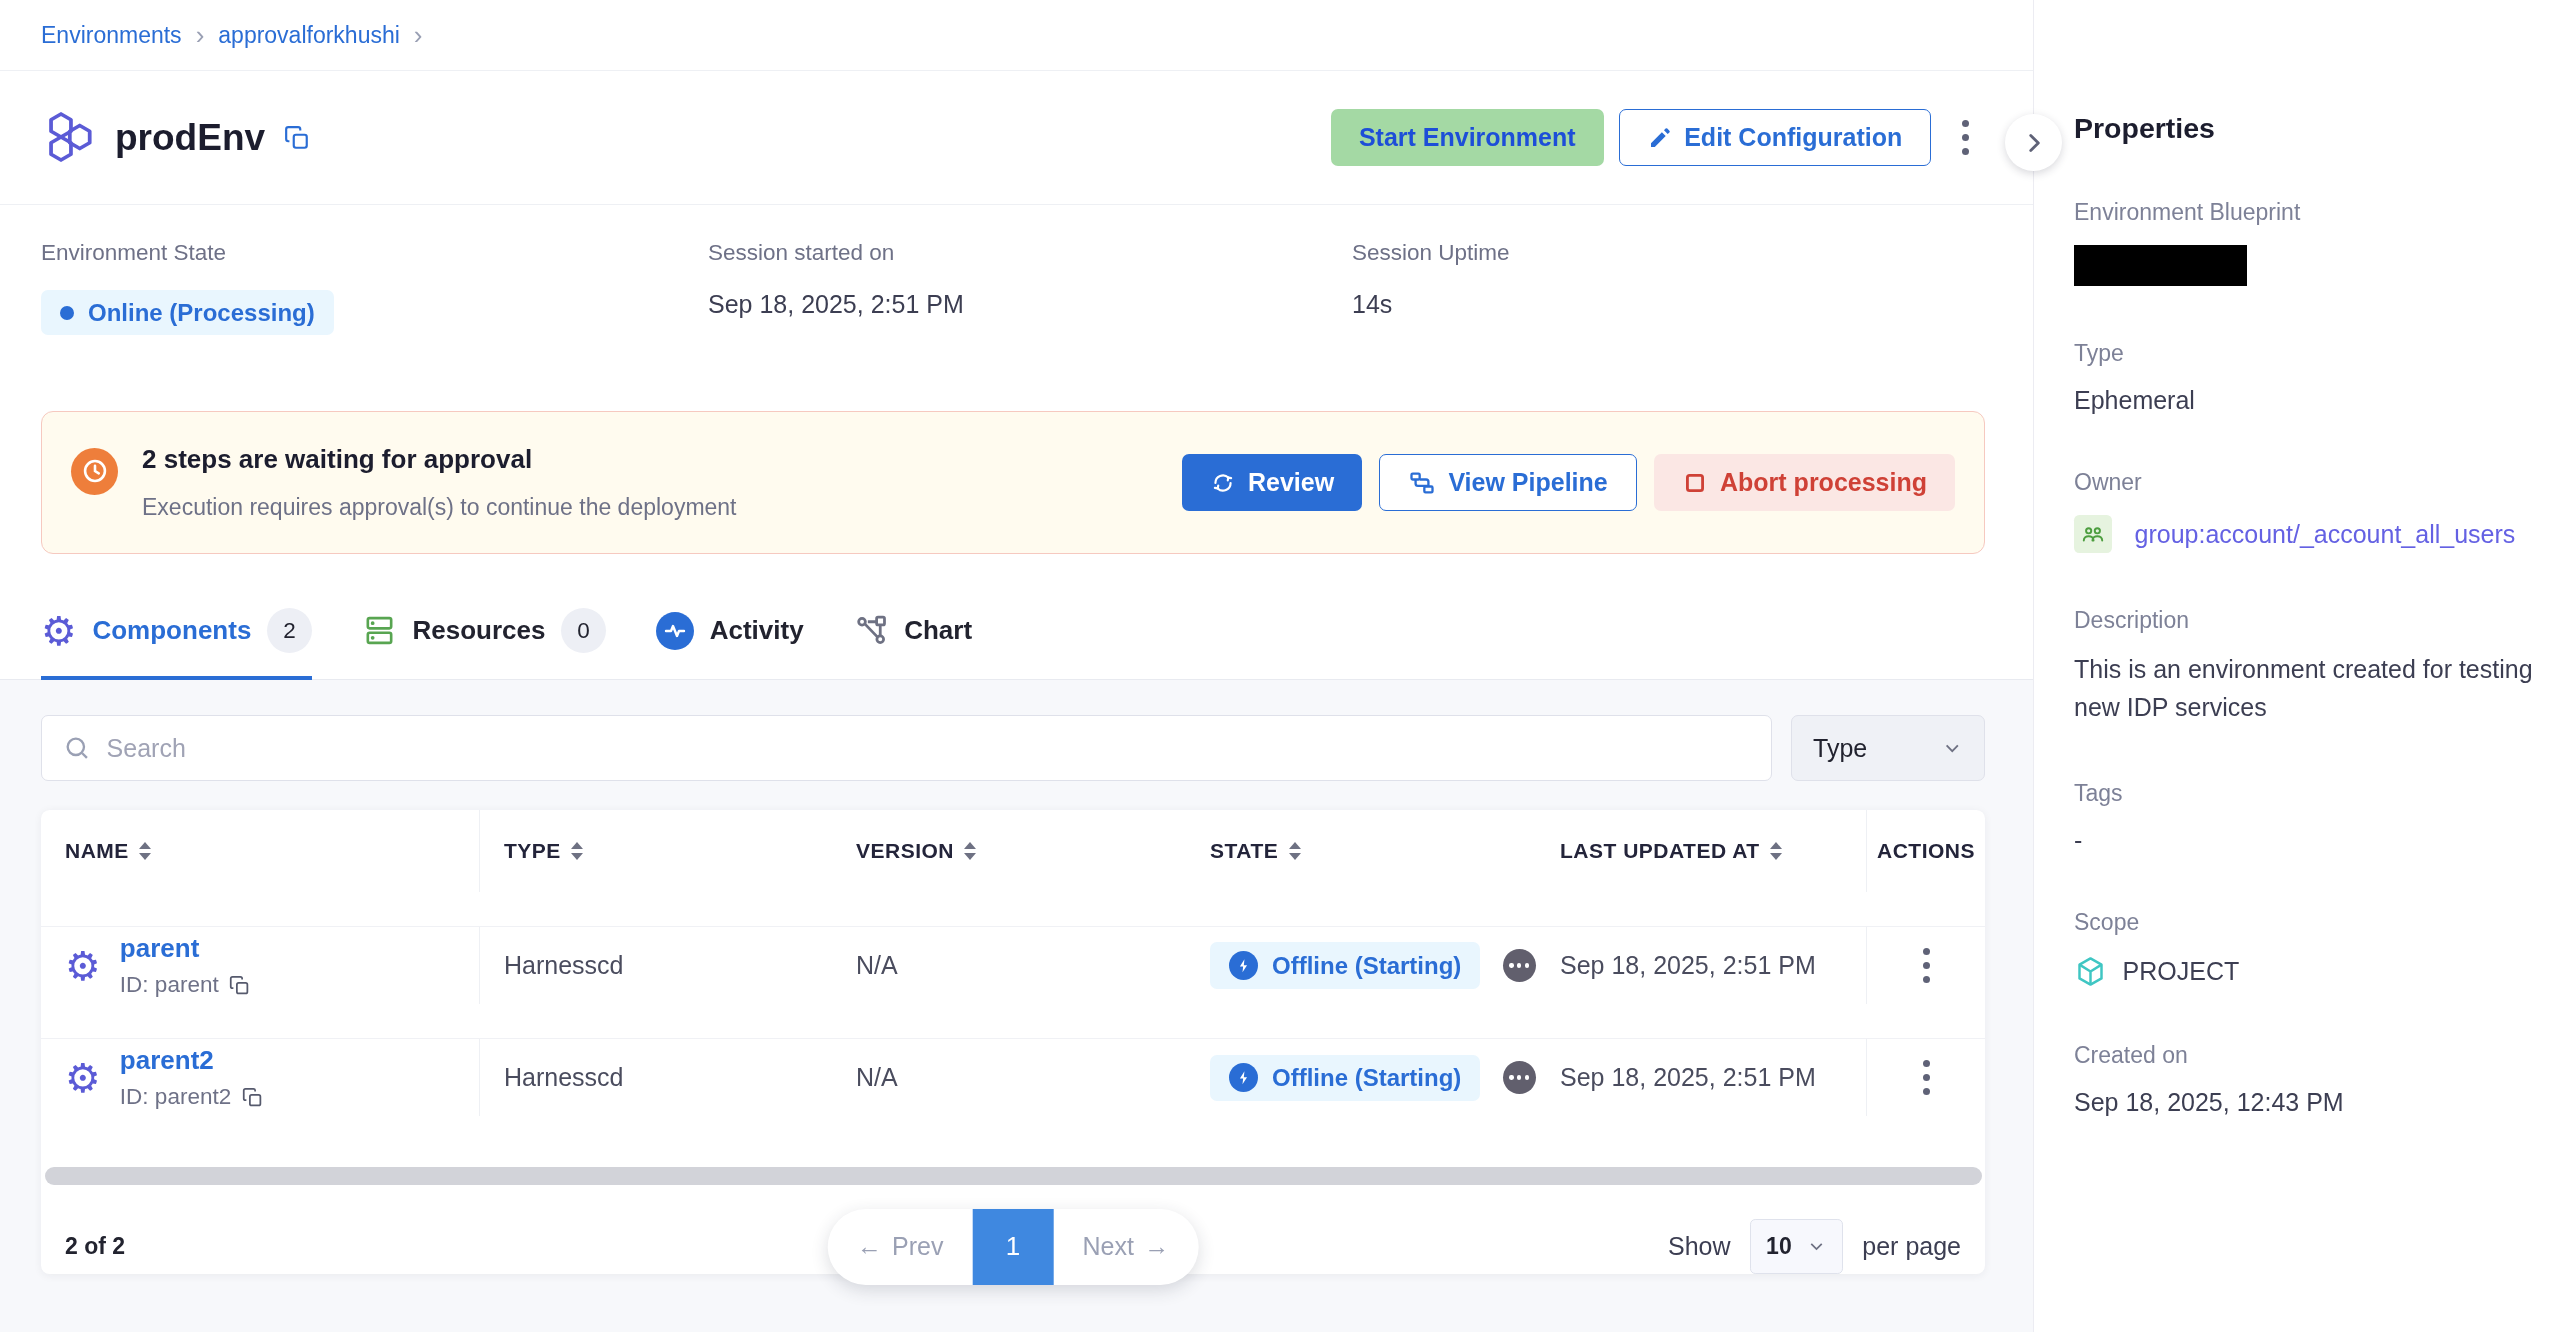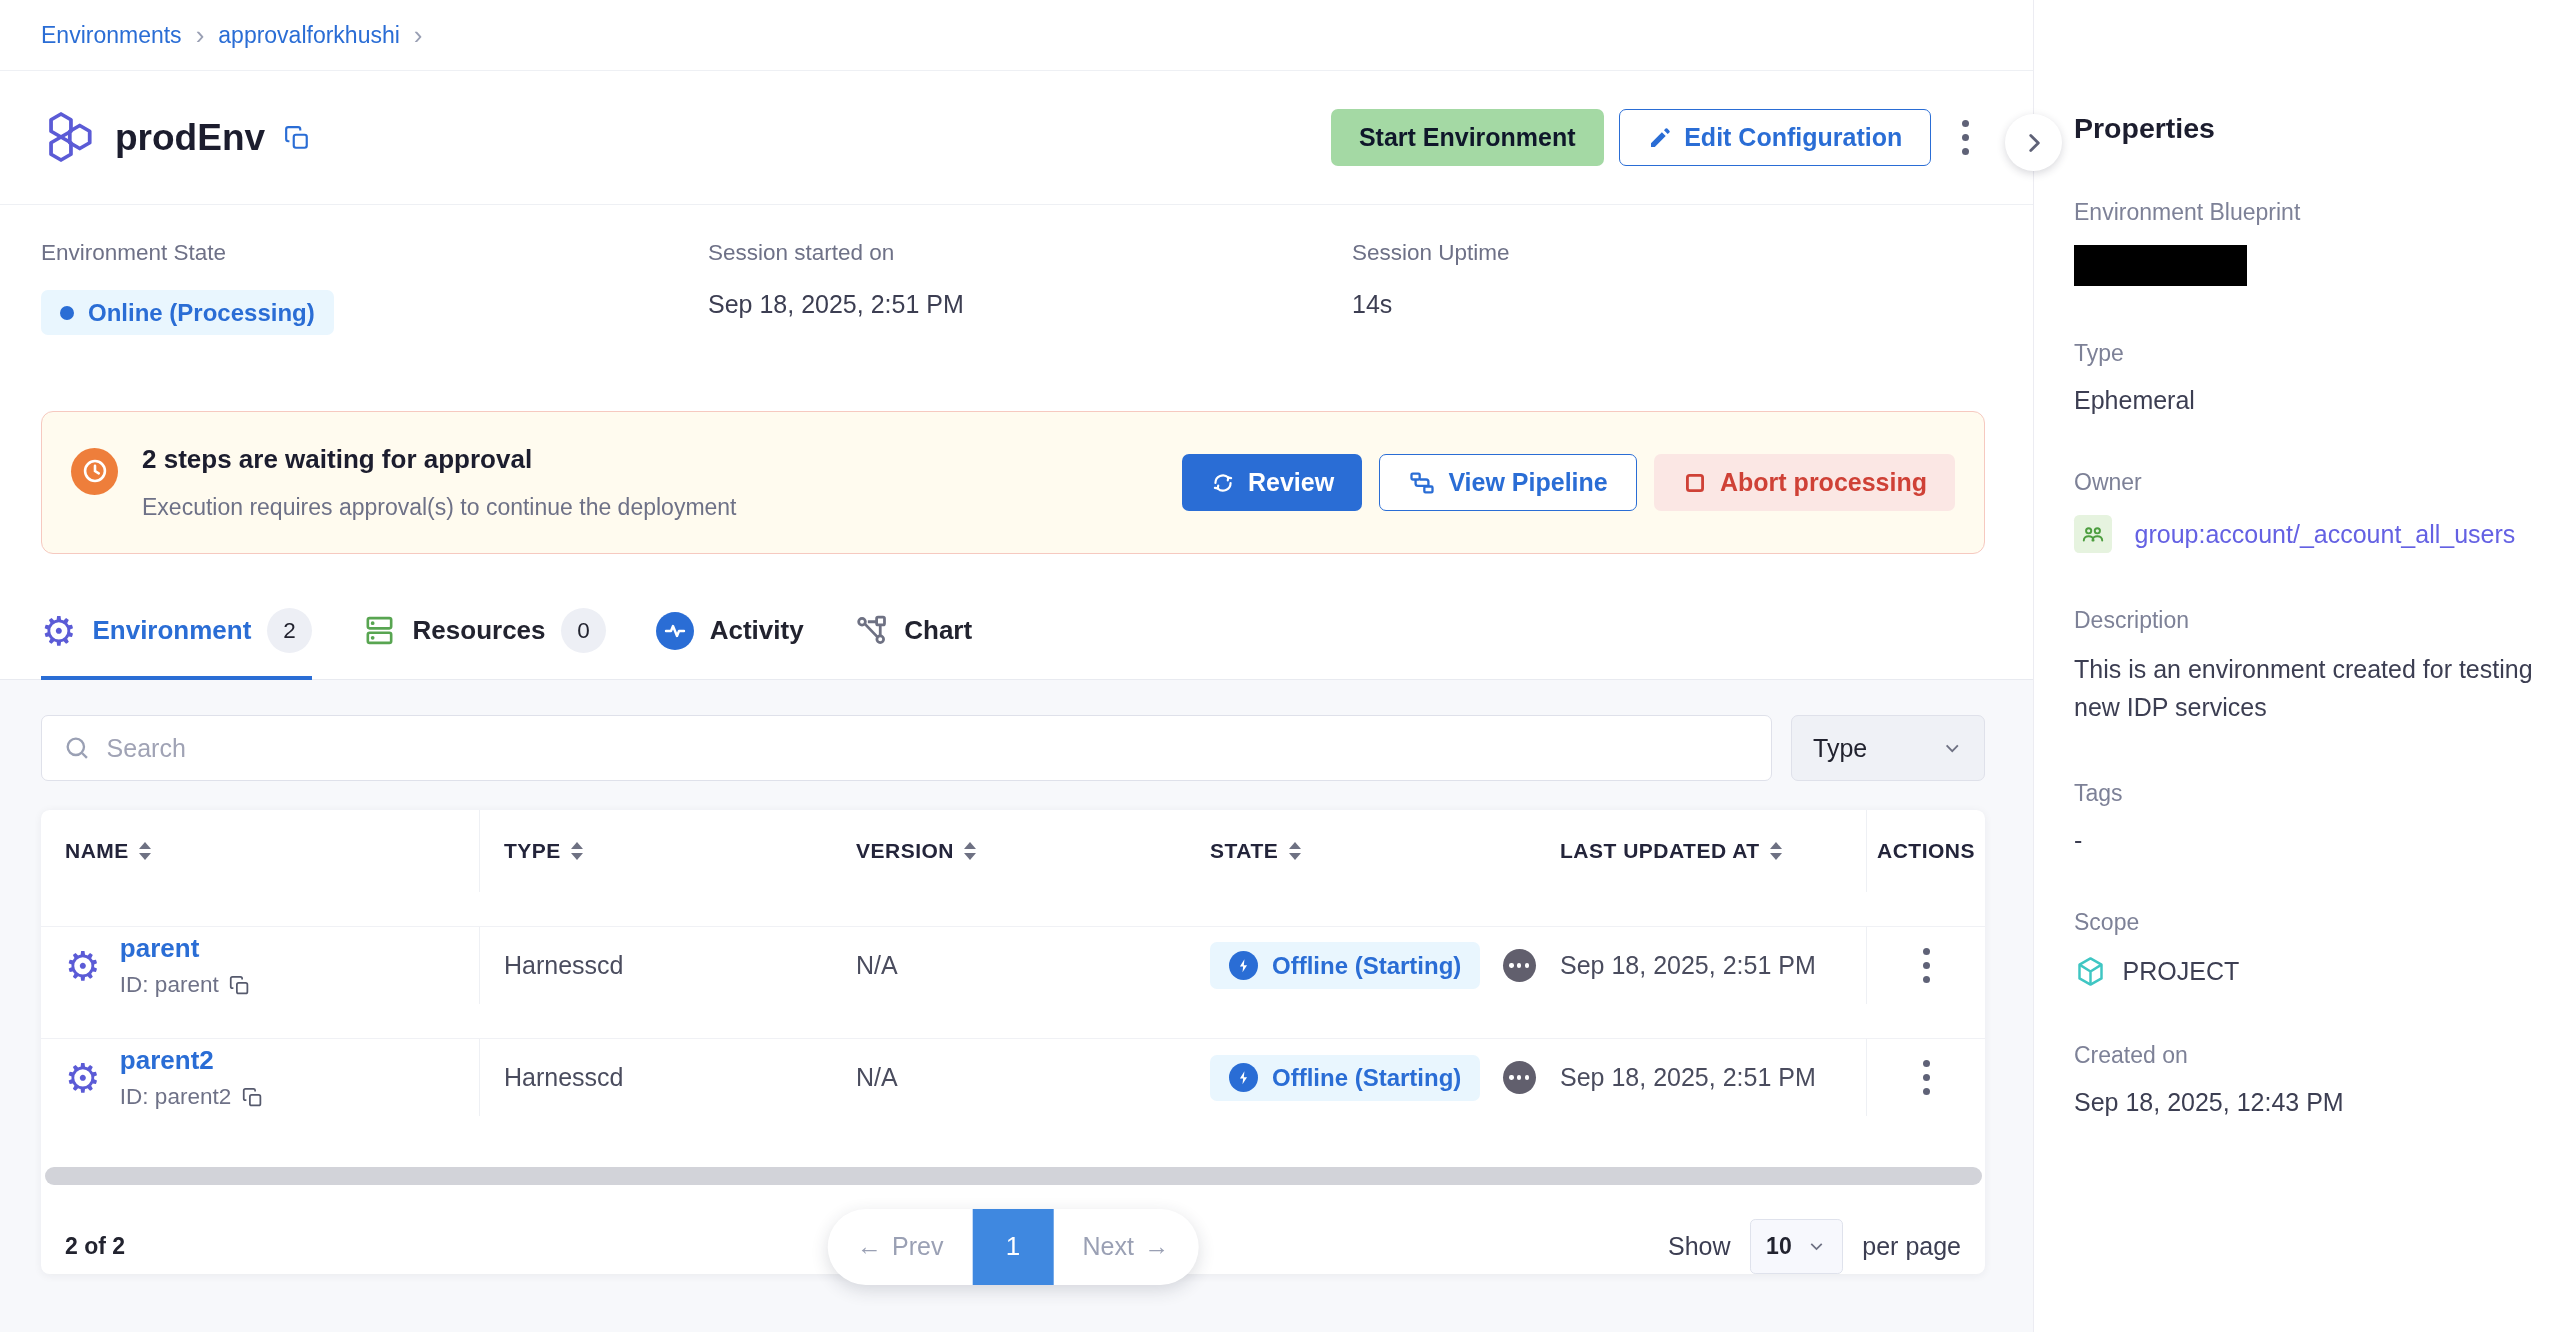--- a/index.html
+++ b/index.html
@@ -15,21 +15,21 @@
   .crumb-link { color:#2a6dd5; text-decoration:none; cursor:pointer; }
   .crumb-sep { color:#9aa0b4; font-size:26px; }
 
   
   .headerrow { height:134px; flex:0 0 134px; border-bottom:1.7px solid #eef0f4; display:flex; align-items:center; padding:0 48px 0 41px; }
   .titlegrp { display:flex; align-items:center; gap:19px; }
   .page-title { font-size:37px; font-weight:bold; color:#1c1d2e; }
   .copy-ic { color:#2a6dd5; display:inline-flex; cursor:pointer; }
   .hdr-actions { margin-left:auto; display:flex; align-items:center; gap:15.6px; }
   .btn { display:inline-flex; align-items:center; gap:12px; height:57px; padding:0 28px; border-radius:7px; font-size:25px; font-weight:bold; cursor:pointer; border:none; font-family:inherit; }
-  .btn-start { background:#a4d9a4; color:#0f172a; }
+  .btn-start { background:#a4d9a4; color:#1d4ed8; }
   .btn-edit { background:#fff; color:#2a6dd5; border:1.7px solid #2a6dd5; }
   .kebab { display:flex; flex-direction:column; gap:7px; padding:10.4px 15.6px; cursor:pointer; }
   .kebab i { width:7px; height:7px; border-radius:50%; background:#5f6277; }
 
   
   .panel-toggle { position:absolute; left:-29px; top:114px; width:57px; height:57px; border-radius:50%; background:#fff; box-shadow:0 2.6px 8.6px rgba(40,41,61,.18); display:flex; align-items:center; justify-content:center; cursor:pointer; z-index:5; }
 
   
   .staterow { padding:35px 41px 0; display:flex; }
   .statecol1 { width:667px; } .statecol2 { width:644px; }
@@ -218,21 +218,21 @@
             </svg>
           </span>
         <span>Abort processing</span>
       </button>
     </div>
   </div>
 
   <div class="tabsrow">
     <div class="tab active">
       <span class="gear-glyph">⚙</span>
-      <span>Environment</span>
+      <span>Components</span>
       <span class="tab-count">2</span>
     </div>
     <div class="tab">
       <span style="display:inline-flex;">
           <svg width="35" height="35" viewBox="0 0 24 24" fill="none" stroke="#58a551" stroke-width="1.8" stroke-linecap="round">
             <rect x="4" y="3.5" width="16" height="7" rx="1.2"></rect>
             <rect x="4" y="13.5" width="16" height="7" rx="1.2"></rect>
             <path d="M7.3 7h.01M7.3 17h.01" stroke-width="2.6"></path>
           </svg>
         </span>

